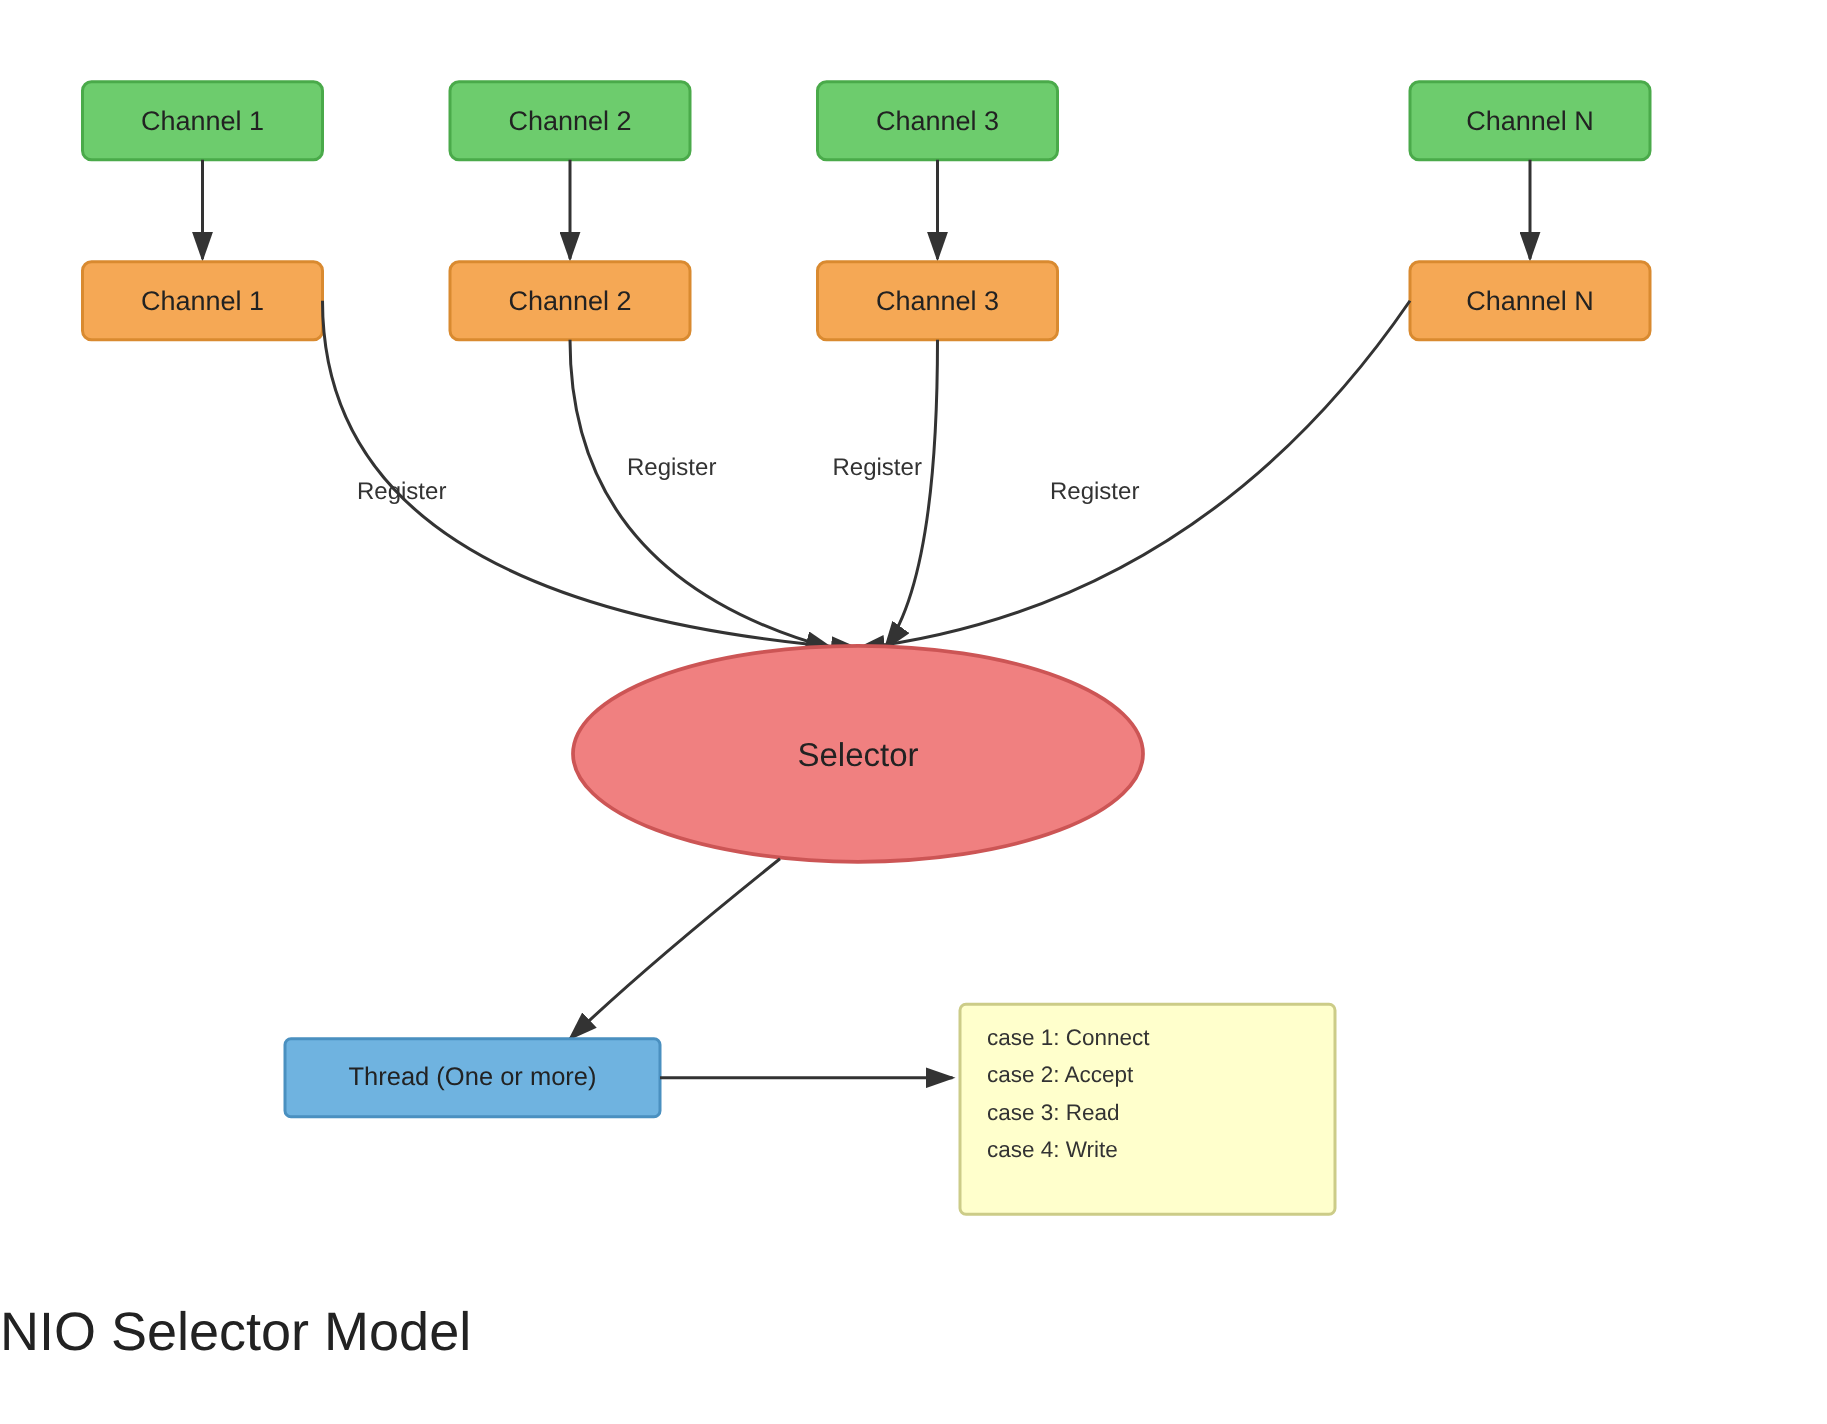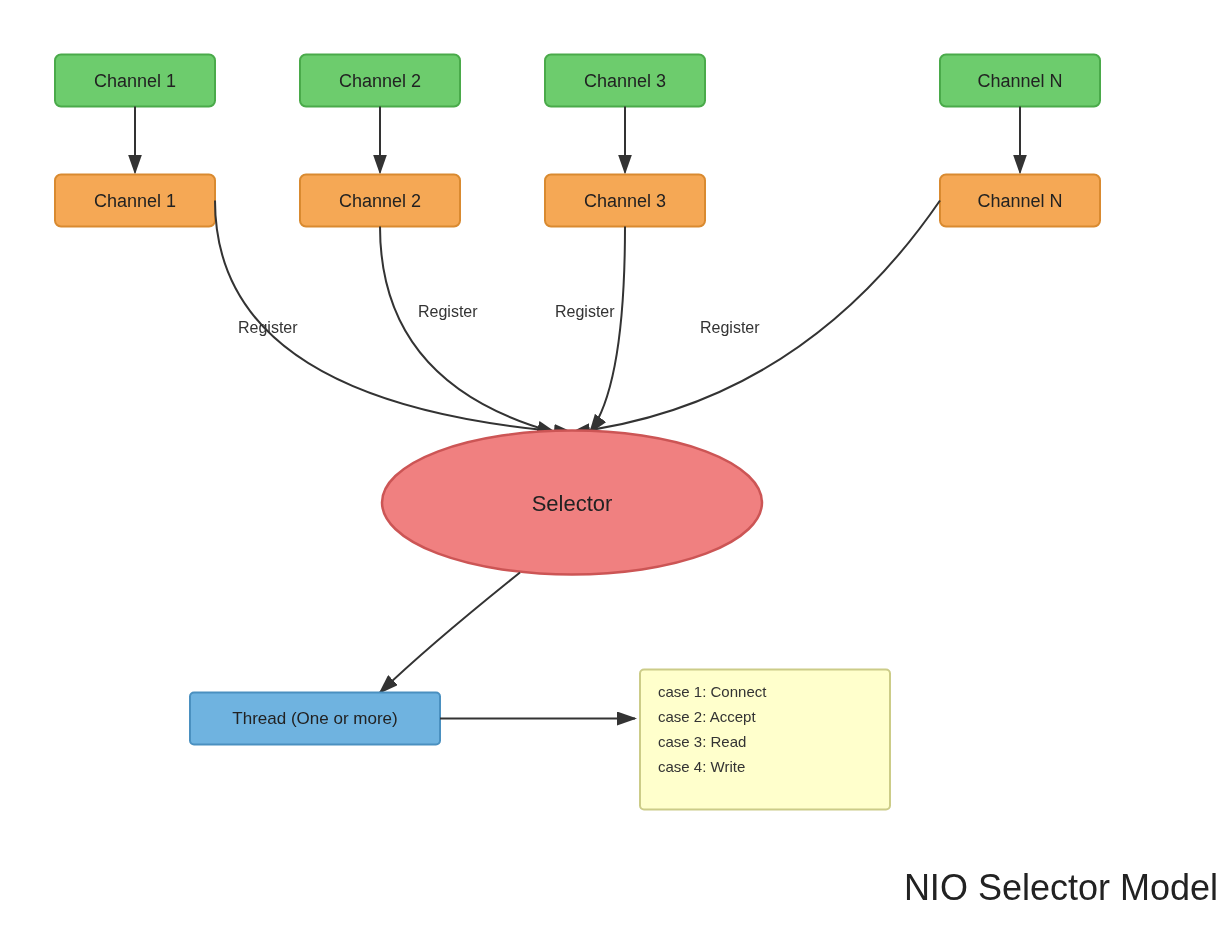--- a/index.html
+++ b/index.html
@@ -24,21 +24,21 @@
       left: 0;
       width: 100%;
       height: 100%;
     }
 
     .title {
       position: absolute;
       bottom: 40px;
       left: 0;
       right: 0;
-      text-align: right;
+      text-align: left;
       font-size: 36px;
       font-weight: 400;
       color: #222;
     }
   </style>
 </head>
 <body>
 
 <div class="diagram-container">
   <svg class="diagram-svg" viewBox="0 0 1218 900">

